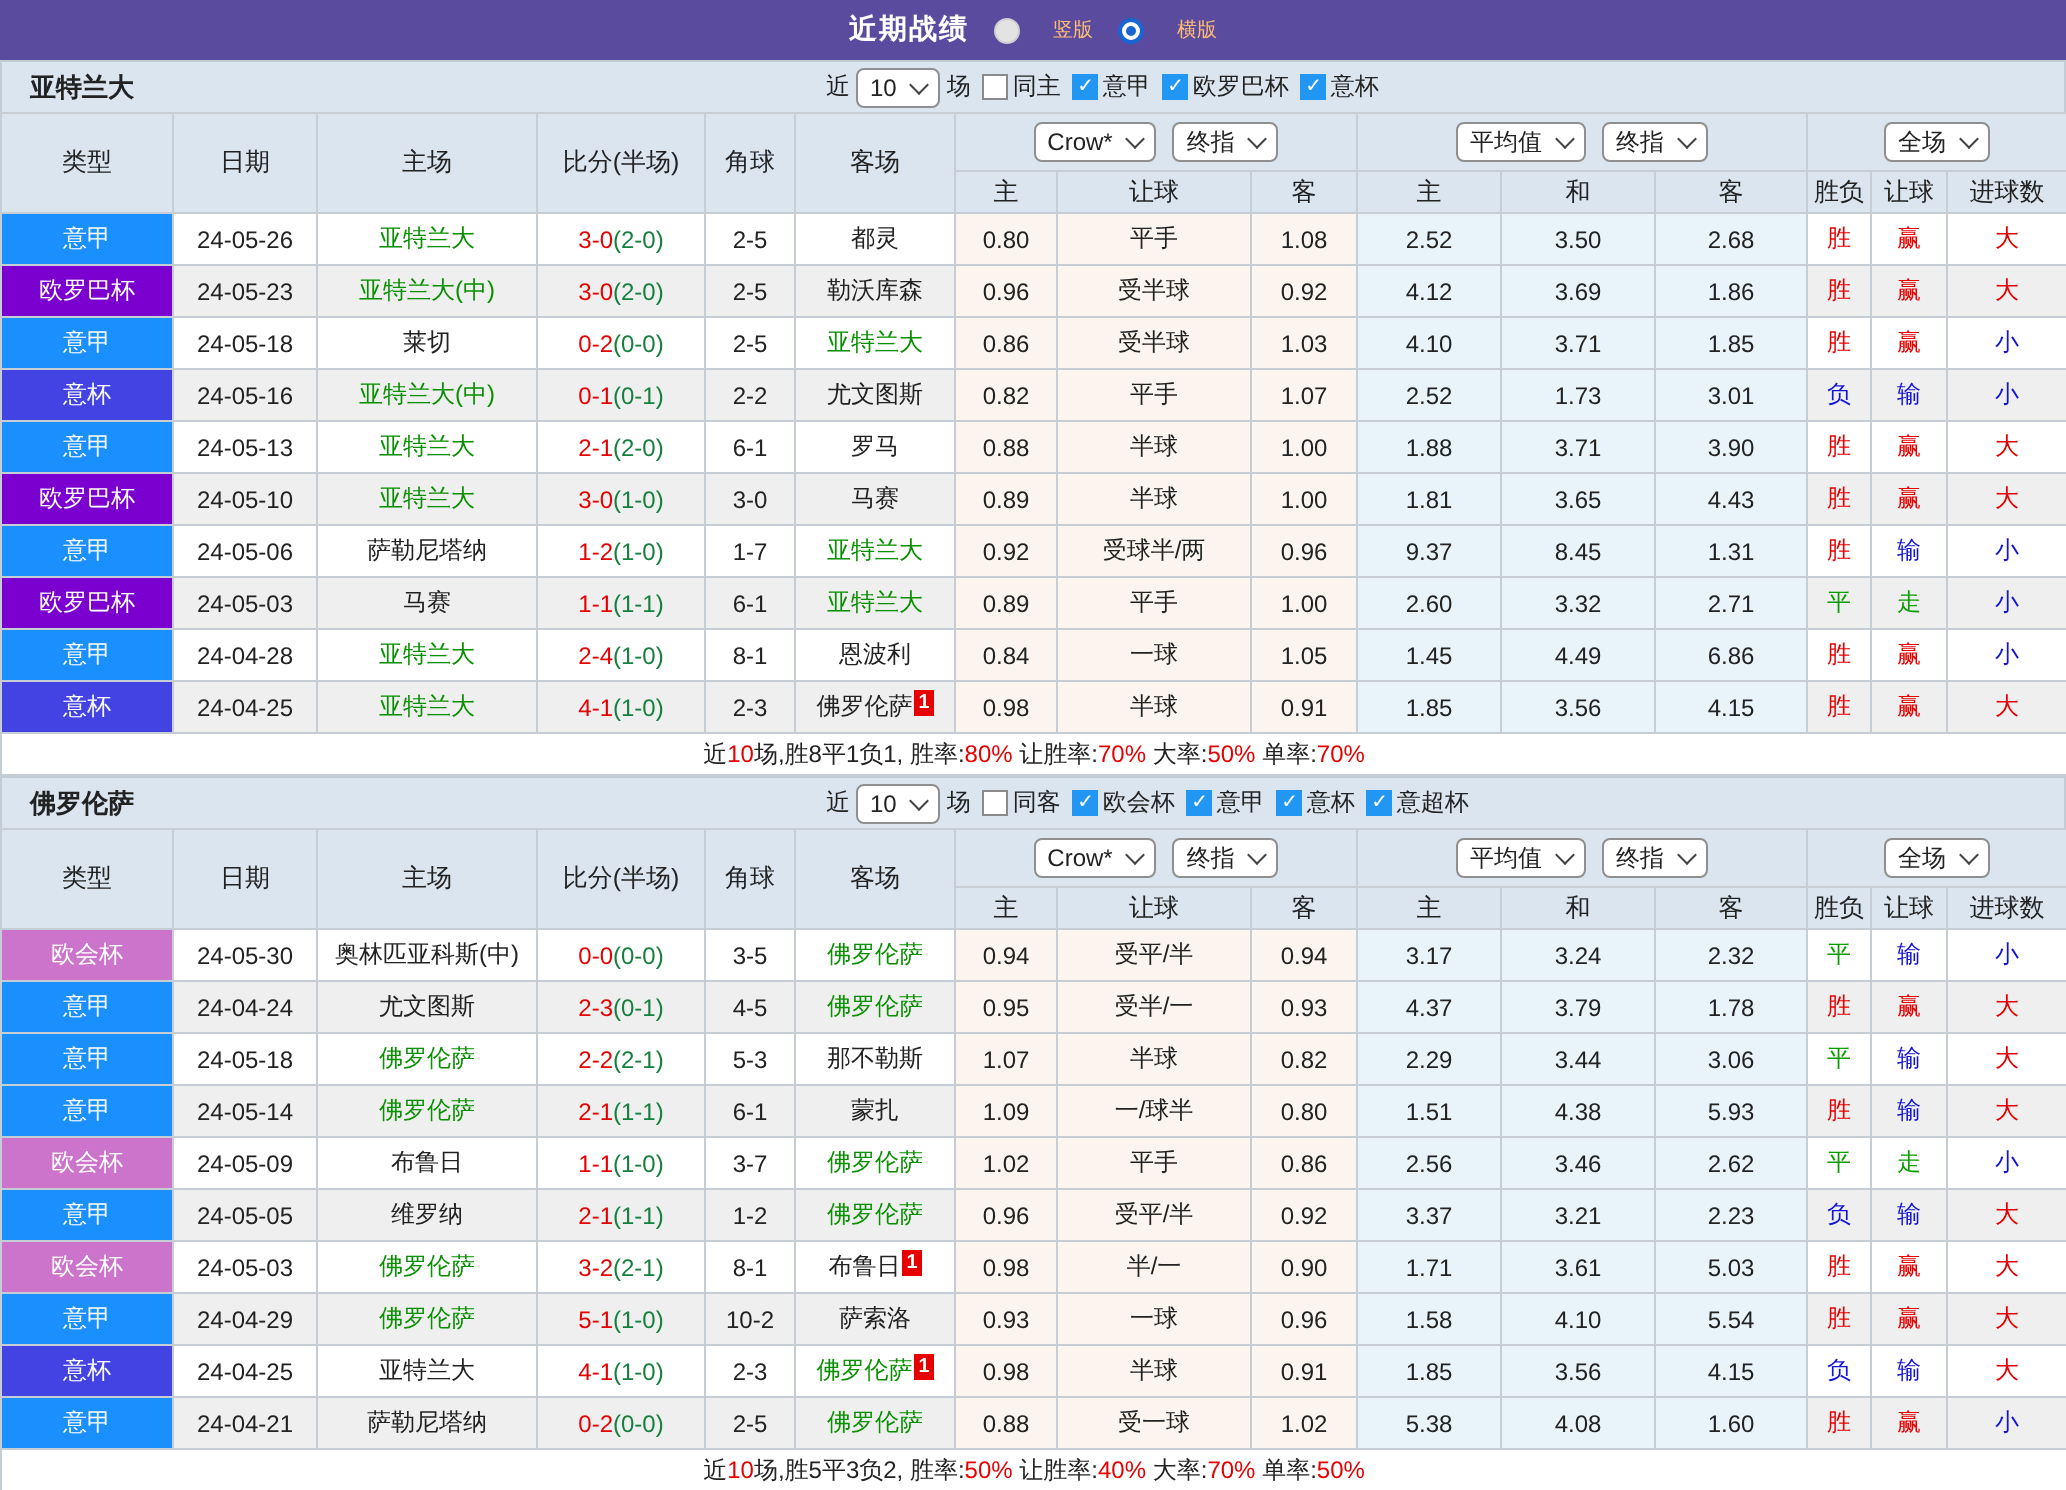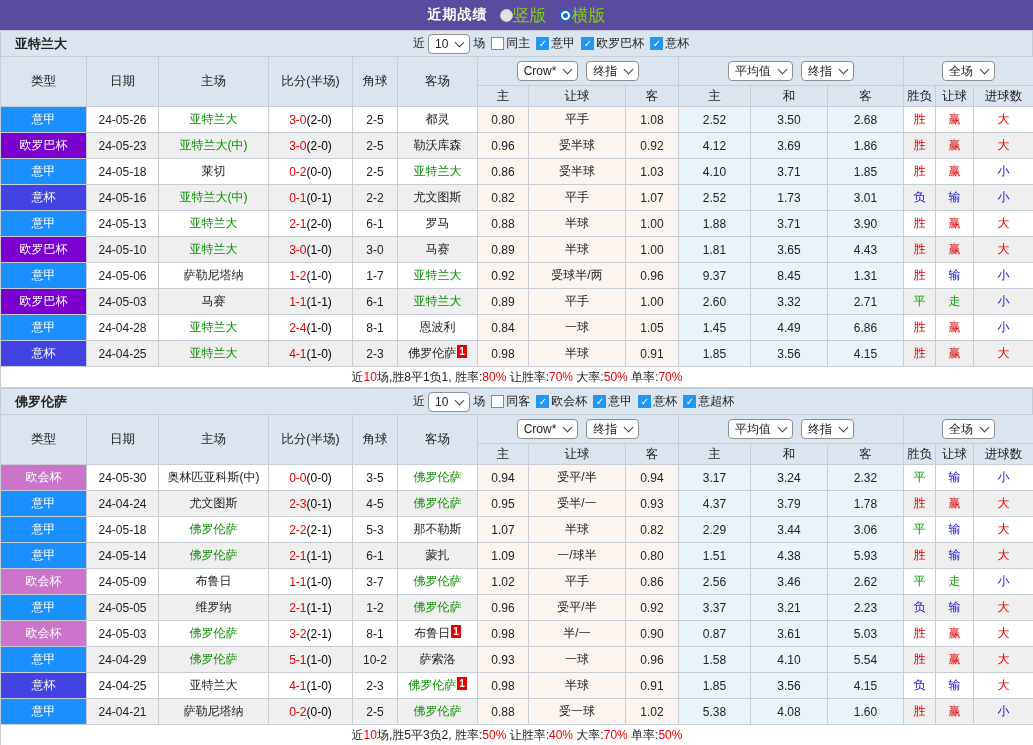--- a/index.html
+++ b/index.html
@@ -1,19 +1,19 @@
 <!DOCTYPE html>
 <html><head>
 <meta charset="utf-8">
 <style>
   html,body{margin:0;padding:0;background:#fff}
   body{width:1033px;font-family:"Liberation Sans","DejaVu Sans",sans-serif;color:#222;-webkit-font-smoothing:antialiased}
   .titlebar{height:30px;background:#5a4b9e;display:flex;align-items:center;justify-content:center;gap:12px}
   .title{color:#fff;font-weight:bold;font-size:14px;letter-spacing:1px}
-  .radio{display:inline-flex;align-items:center;gap:0;color:#84cc16;font-size:17px;cursor:pointer}
+  .radio{display:inline-flex;align-items:center;gap:17px;color:#fdba74;font-size:10px;cursor:pointer}
   .rc{width:13px;height:13px;border-radius:50%;background:#e3e3e3;border:1px solid #cfcfcf;box-sizing:border-box;display:inline-block}
   .rc.sel{background:#fff;border:2px solid #1866d2;position:relative}
   .rc.sel::after{content:"";position:absolute;left:2px;top:2px;right:2px;bottom:2px;background:#1866d2;border-radius:50%}
   .sec-header{height:26px;background:#dbe5ef;border:1px solid #c2ccd6;border-bottom:none;display:flex;align-items:center;position:relative;font-size:12.5px;box-sizing:border-box}
   .team-name{font-weight:bold;margin-left:14px;font-size:13px}
   .filters{position:absolute;left:412px;display:flex;align-items:center;gap:3px;font-size:12px}
   .select{display:inline-flex;align-items:center;justify-content:space-between;background:#fff;border:1px solid #8f8f8f;border-radius:4px;height:20px;padding:0 6px;font-size:12px;gap:8px;cursor:pointer;box-sizing:border-box}
   .chev{width:6px;height:6px;border-right:1.6px solid #444;border-bottom:1.6px solid #444;transform:rotate(45deg);margin-top:-3px;flex:none}
   .cb{display:inline-flex;align-items:center;gap:2px;cursor:pointer;margin-left:3px}
   .box{width:13px;height:13px;box-sizing:border-box;background:#fff;border:1px solid #8a8a8a;display:inline-flex;align-items:center;justify-content:center;flex:none}
@@ -25,21 +25,21 @@
   tr.h2 th{height:20px}
   .grpwrap{display:flex;justify-content:center;align-items:center;gap:8px}
   tbody td{height:25px;background:#fff}
   tr.even td.plain{background:#efefef}
   tr.odd td.plain{background:#fff}
   td.type{color:#fff}
   td.cream{background:#fcf5ef}
   td.avgc{background:#e8f3fa}
   .green{color:#089000}
   .redtxt{color:#e60000}
-  .half{color:#000000}
+  .half{color:#15803d}
   .mark1{display:inline-block;background:#e60000;color:#fff;font-size:10px;line-height:13px;padding:0 2px;margin-left:1px;vertical-align:top;font-weight:bold}
   td.summary{height:20px;background:#fff;font-size:12px;border-top:1px solid #c6cdd4}
   .sumred{color:#e60000}
 </style>
 </head>
 <body>
 
 <div class="titlebar">
   <span class="title">近期战绩</span>
   <label class="radio">
@@ -538,21 +538,21 @@
           <tr class="odd">
             <td class="type" style="background: rgb(204, 115, 204);">欧会杯</td>
             <td class="plain">24-05-03</td>
             <td class="plain"><span class="green">佛罗伦萨</span></td>
             <td class="plain"><span class="redtxt">3-2</span><span class="half">(2-1)</span></td>
             <td class="plain">8-1</td>
             <td class="plain"><span>布鲁日</span><span class="mark1">1</span></td>
             <td class="cream">0.98</td>
             <td class="cream">半/一</td>
             <td class="cream">0.90</td>
-            <td class="avgc">0.87</td>
+            <td class="avgc">1.71</td>
             <td class="avgc">3.61</td>
             <td class="avgc">5.03</td>
             <td class="plain" style="color: rgb(230, 0, 0);">胜</td>
             <td class="plain" style="color: rgb(230, 0, 0);">赢</td>
             <td class="plain" style="color: rgb(230, 0, 0);">大</td>
           </tr>
           <tr class="even">
             <td class="type" style="background: rgb(26, 144, 255);">意甲</td>
             <td class="plain">24-04-29</td>
             <td class="plain"><span class="green">佛罗伦萨</span></td>

